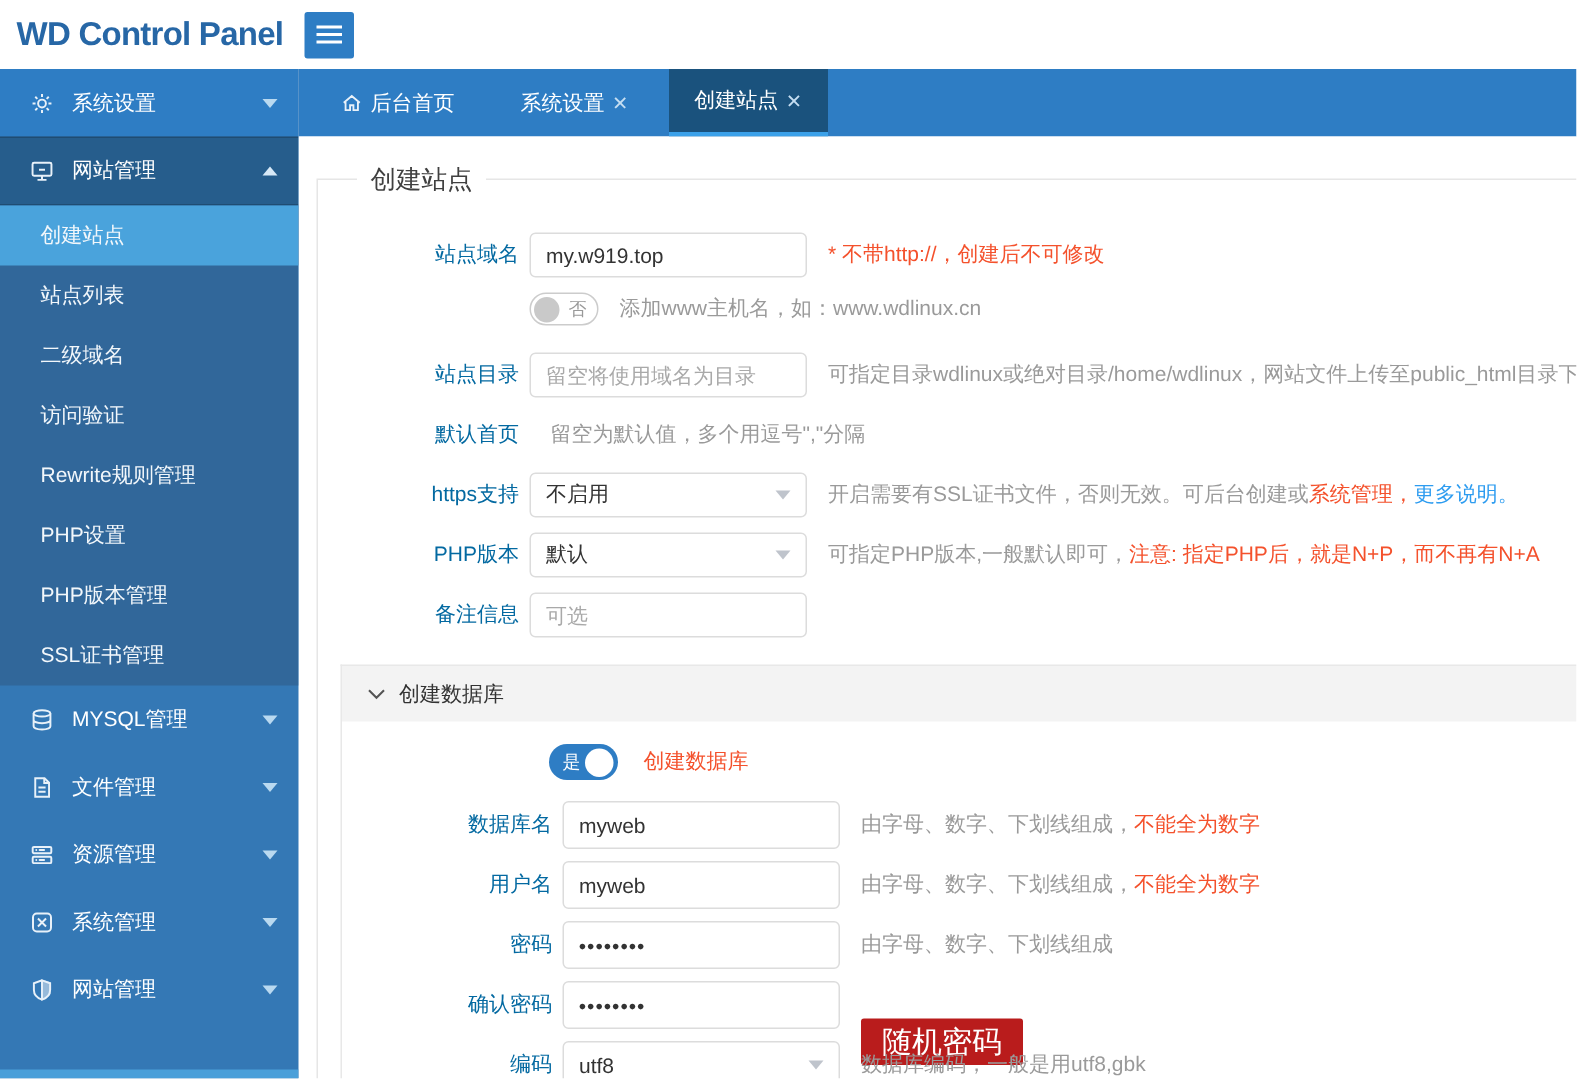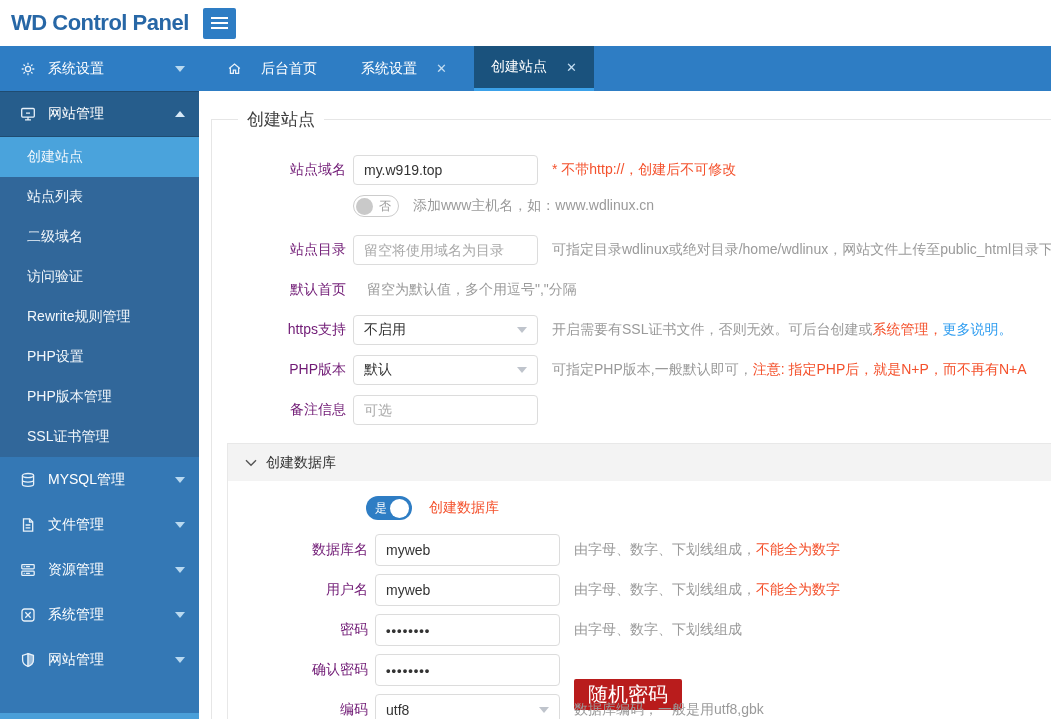--- a/index.html
+++ b/index.html
@@ -29,33 +29,33 @@
   .side-top { background:#2e7dc4; }
   .side-expanded { height:46px; background:#265d8c; border-top:1px solid rgba(0,0,0,.18); border-bottom:1px solid rgba(0,0,0,.18); }
   .submenu { background:#31679a; }
   .sub-item { height:40px; display:flex; align-items:center; padding-left:27px; font-size:14px; cursor:pointer; color:#f2f7fb; }
   .sub-item.active { background:#4aa3dc; }
   .side-bottom-strip { position:absolute; bottom:0; left:0; width:199px; height:6px; background:#4a9fd9; }
 
   
   .main-col { flex:1; display:flex; flex-direction:column; min-width:0; }
   .tabbar { height:45px; flex:0 0 45px; background:#2e7dc4; display:flex; align-items:stretch; padding-left:11px; }
-  .tab { display:flex; align-items:center; gap:19px; padding:0 17px; color:#fff; font-size:14px; cursor:pointer; margin-right:10px; }
+  .tab { display:flex; align-items:center; gap:5px; padding:0 17px; color:#fff; font-size:14px; cursor:pointer; margin-right:10px; }
   .tab .ticon { width:15px; height:15px; display:inline-flex; color:#e8f1f9; }
   .tab .ticon svg { width:15px; height:15px; }
   .tab .tclose { font-size:13px; color:#c5def2; cursor:pointer; line-height:1; }
   .tab.active { background:#1a527d; border-bottom:3px solid #3ba1e9; }
 
   
   .content { flex:1; background:#fff; overflow:hidden; }
   fieldset.site-form { margin:17px 0 0 12px; border:1px solid #e6e6e6; padding:24px 0 26px 0; }
   fieldset.site-form legend { margin-left:26px; padding:0 9px; font-size:17px; color:#404040; }
 
   .frow { display:flex; align-items:center; height:30px; margin-bottom:10px; }
-  .flabel { width:141px; padding-right:7px; text-align:right; font-size:14px; color:#701a75; flex:0 0 141px; }
+  .flabel { width:141px; padding-right:7px; text-align:right; font-size:14px; color:#0369a1; flex:0 0 141px; }
   .finput { width:185px; height:30px; border:1px solid #dcdcdc; border-radius:4px; padding:0 10px;
     font-size:14px; color:#333; font-family:"Liberation Sans","DejaVu Sans",sans-serif; outline:none; }
   .finput::placeholder { color:#a9a9a9; }
   .fselect { width:185px; height:30px; border:1px solid #dcdcdc; border-radius:4px; padding:0 10px;
     font-size:14px; color:#333; display:flex; align-items:center; cursor:pointer; background:#fff; }
   .fselect .sel-caret { margin-left:auto; width:0; height:0;
     border-left:5px solid transparent; border-right:5px solid transparent; border-top:6px solid #bfc4cc; }
   .note { margin-left:14px; font-size:14px; white-space:nowrap; }
   .gray { color:#9a9a9a; }
   .red { color:#f4512c; }

